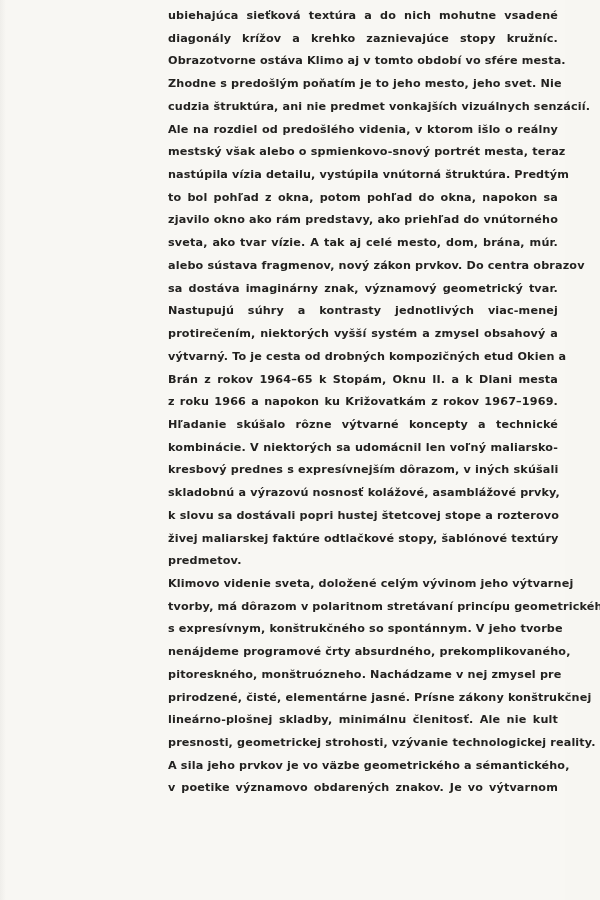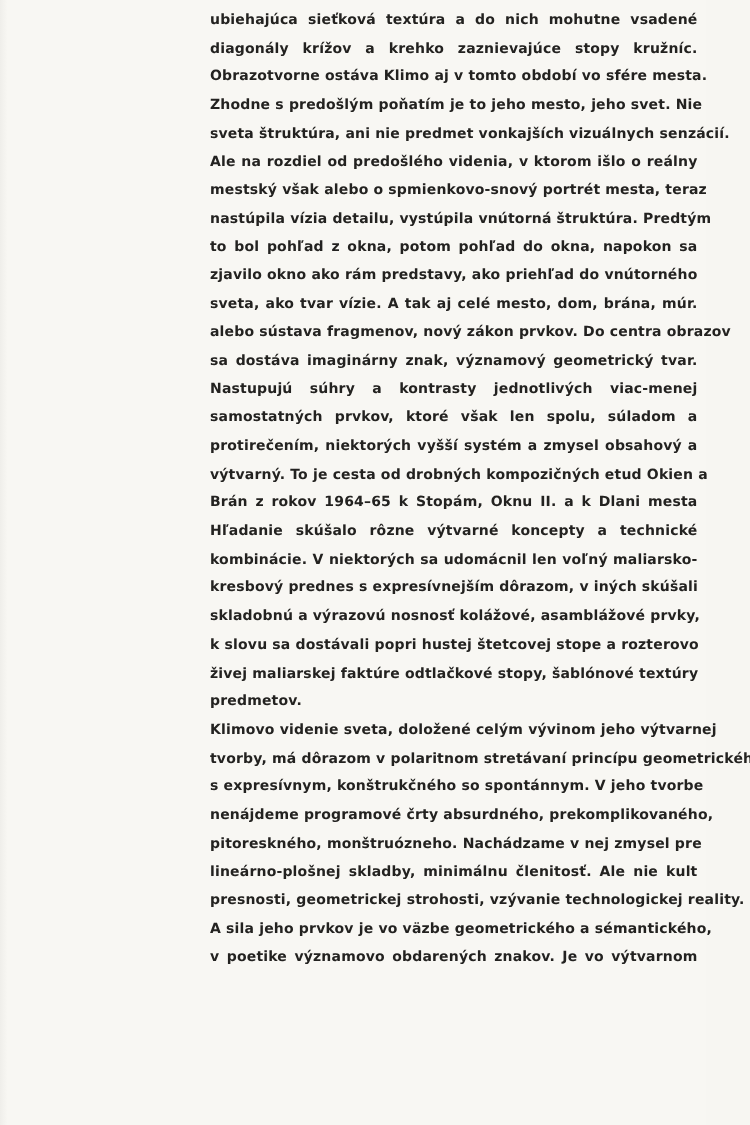--- a/index.html
+++ b/index.html
@@ -43,44 +43,45 @@
   </style>
 </head>
 <body>
 
 <div class="page">
   <div class="text-block">
     <span class="line">ubiehajúca sieťková textúra a do nich mohutne vsadené</span>
     <span class="line">diagonály krížov a krehko zaznievajúce stopy kružníc.</span>
     <span class="line">Obrazotvorne ostáva Klimo aj v tomto období vo sfére mesta.</span>
     <span class="line">Zhodne s predošlým poňatím je to jeho mesto, jeho svet. Nie</span>
-    <span class="line">sveta štruktúra, ani nie predmet vonkajších vizuálnych senzácií.</span>
+    <span class="line">cudzia štruktúra, ani nie predmet vonkajších vizuálnych senzácií.</span>
     <span class="line">Ale na rozdiel od predošlého videnia, v ktorom išlo o reálny</span>
     <span class="line">mestský však alebo o spmienkovo-snový portrét mesta, teraz</span>
     <span class="line">nastúpila vízia detailu, vystúpila vnútorná štruktúra. Predtým</span>
     <span class="line">to bol pohľad z okna, potom pohľad do okna, napokon sa</span>
     <span class="line">zjavilo okno ako rám predstavy, ako priehľad do vnútorného</span>
     <span class="line">sveta, ako tvar vízie. A tak aj celé mesto, dom, brána, múr.</span>
     <span class="line">alebo sústava fragmenov, nový zákon prvkov. Do centra obrazov</span>
     <span class="line">sa dostáva imaginárny znak, významový geometrický tvar.</span>
     <span class="line">Nastupujú súhry a kontrasty jednotlivých viac-menej</span>
-    <span class="line">samostatných prvkov, ktoré však len spolu, súladom a</span>
     <span class="line">protirečením, niektorých vyšší systém a zmysel obsahový a</span>
     <span class="line">výtvarný. To je cesta od drobných kompozičných etud Okien a</span>
     <span class="line">Brán z rokov 1964–65 k Stopám, Oknu II. a k Dlani mesta</span>
+    <span class="line">z roku 1966 a napokon ku Križovatkám z rokov 1967–1969.</span>
     <span class="line">Hľadanie skúšalo rôzne výtvarné koncepty a technické</span>
     <span class="line">kombinácie. V niektorých sa udomácnil len voľný maliarsko-</span>
     <span class="line">kresbový prednes s expresívnejším dôrazom, v iných skúšali</span>
     <span class="line">skladobnú a výrazovú nosnosť kolážové, asamblážové prvky,</span>
     <span class="line">k slovu sa dostávali popri hustej štetcovej stope a rozterovo</span>
     <span class="line">živej maliarskej faktúre odtlačkové stopy, šablónové textúry</span>
     <span class="line last">predmetov.</span>
     <span class="line">Klimovo videnie sveta, doložené celým vývinom jeho výtvarnej</span>
     <span class="line">tvorby, má dôrazom v polaritnom stretávaní princípu geometrického</span>
     <span class="line">s expresívnym, konštrukčného so spontánnym. V jeho tvorbe</span>
     <span class="line">nenájdeme programové črty absurdného, prekomplikovaného,</span>
     <span class="line">pitoreskného, monštruózneho. Nachádzame v nej zmysel pre</span>
+    <span class="line">prirodzené, čisté, elementárne jasné. Prísne zákony konštrukčnej</span>
     <span class="line">lineárno-plošnej skladby, minimálnu členitosť. Ale nie kult</span>
     <span class="line">presnosti, geometrickej strohosti, vzývanie technologickej reality.</span>
     <span class="line">A sila jeho prvkov je vo väzbe geometrického a sémantického,</span>
     <span class="line">v poetike významovo obdarených znakov. Je vo výtvarnom</span>
   </div>
 </div>
 
 </body></html>

